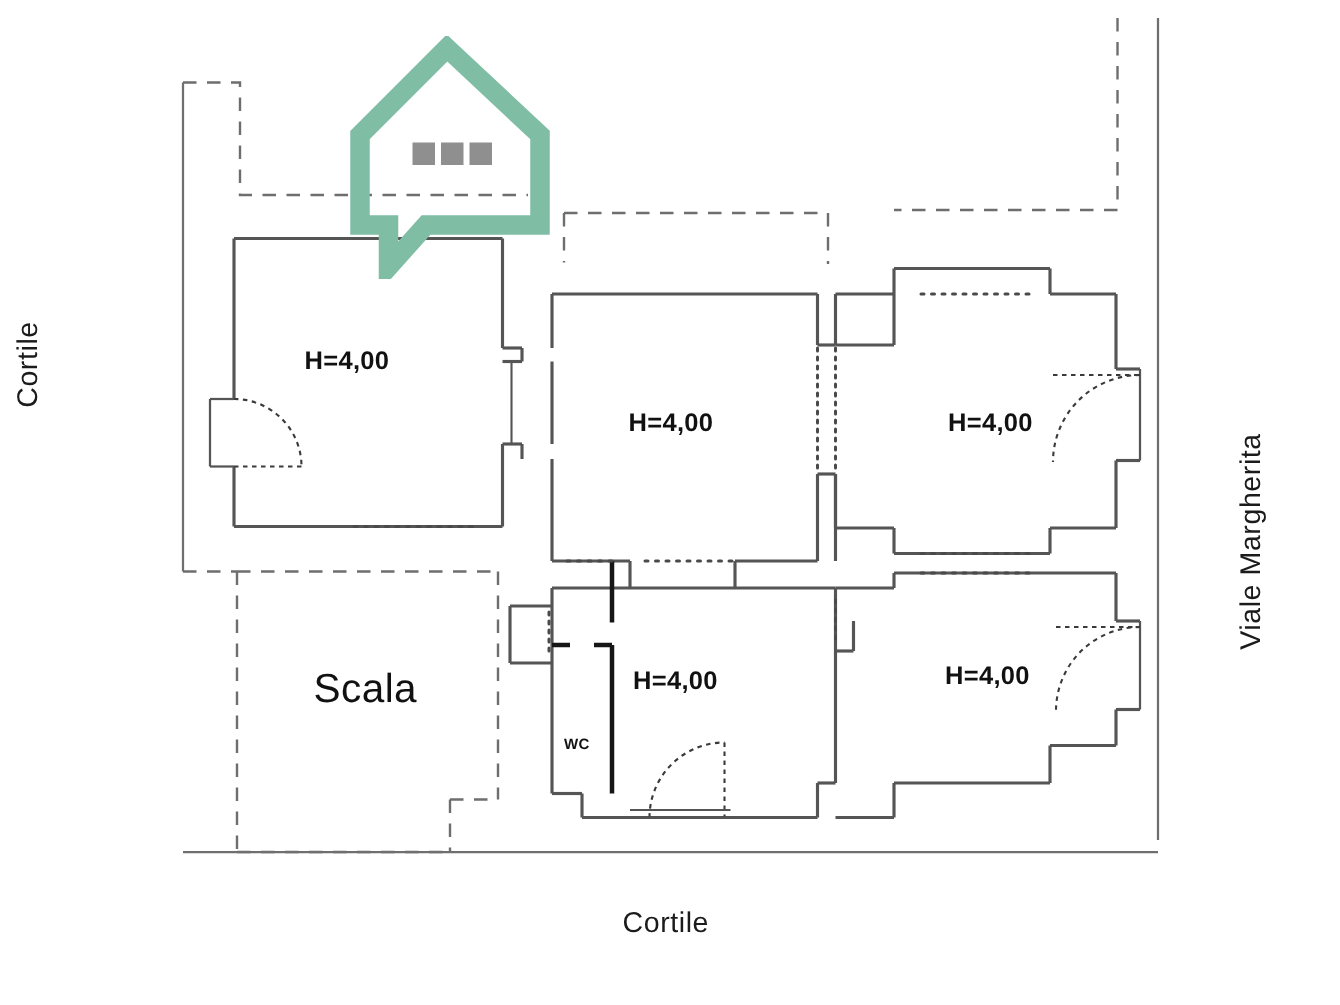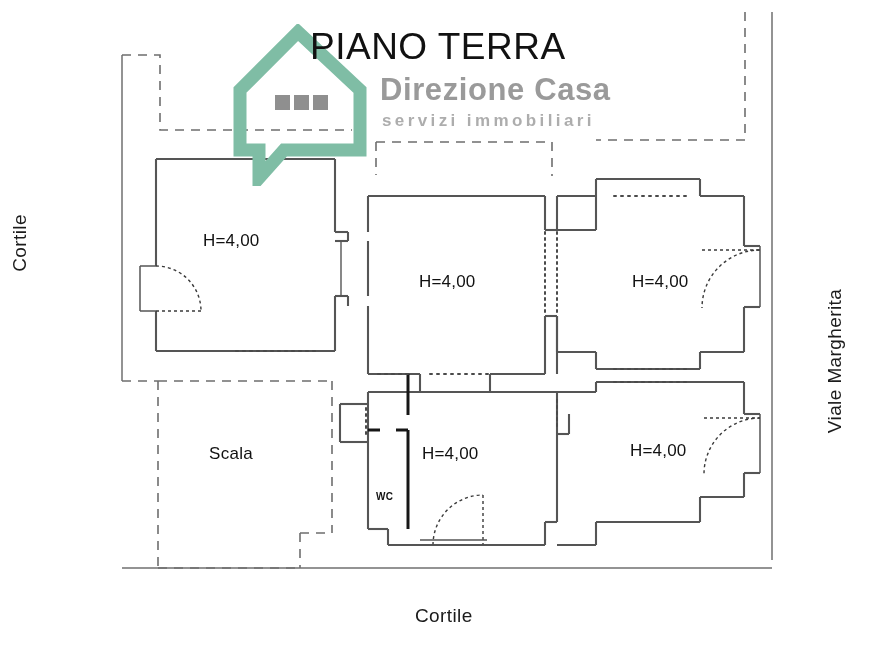--- a/index.html
+++ b/index.html
@@ -53,25 +53,25 @@
 
   
   .room-label {
     position: absolute;
     font-family: "Liberation Sans", sans-serif;
     color: #111111;
     white-space: nowrap;
   }
   .h-label {
     font-size: 17px;
-    font-weight: 400;
+    font-weight: 700;
     letter-spacing: 0.2px;
   }
   .scala-label {
-    font-size: 17px;
+    font-size: 27px;
     letter-spacing: 0.3px;
   }
   .wc-label {
     font-size: 10px;
     font-weight: 700;
     letter-spacing: 0.2px;
   }
 
   #room-h-left    { left: 203px; top: 231px; }
   #room-h-center  { left: 419px; top: 272px; }
@@ -330,20 +330,15 @@
 
   <div id="watermark">
     <svg id="wm-mark" viewBox="0 0 140 162">
       <path d="M66 8 L128 66 L128 126 L52 126 L27 154 L27 126 L8 126 L8 66 Z" fill="none" stroke="#7fbda5" stroke-width="13" stroke-linejoin="miter"></path>
       <g fill="#8f8f8f">
         <rect x="43" y="71" width="15" height="15"></rect>
         <rect x="62" y="71" width="15" height="15"></rect>
         <rect x="81" y="71" width="15" height="15"></rect>
       </g>
     </svg>
-    <div id="wm-text-block">
-      <div id="wm-title">PIANO TERRA</div>
-      <div id="wm-sub">Direzione Casa</div>
-      <div id="wm-tag">servizi immobiliari</div>
-    </div>
   </div>
 
 </div>
 
 </body></html>

